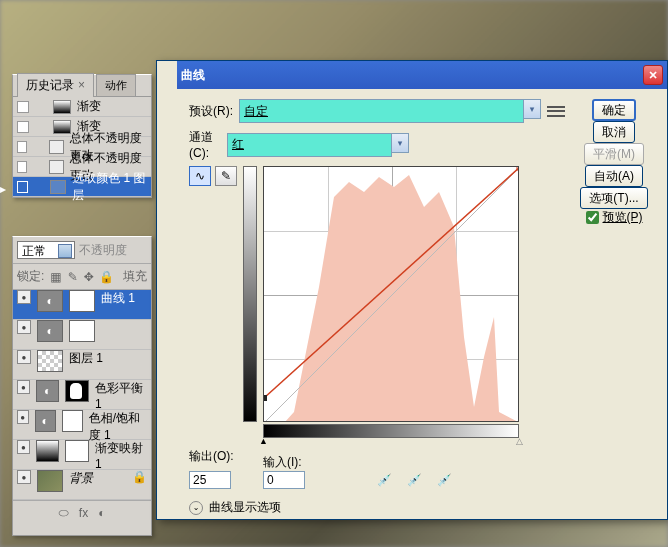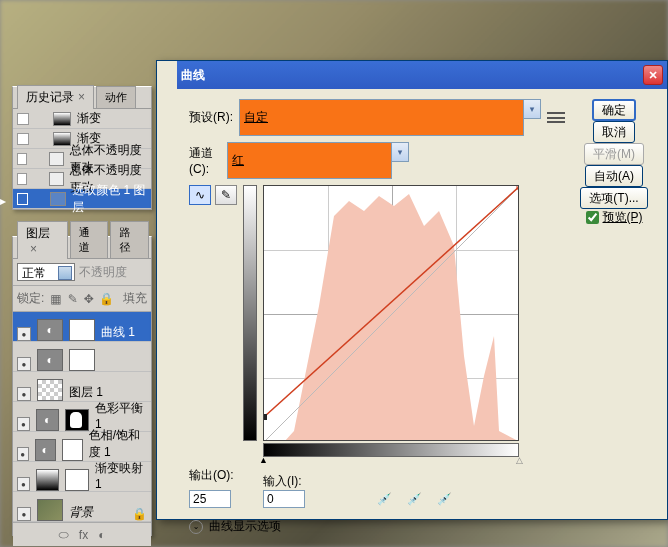--- a/index.html
+++ b/index.html
@@ -12,38 +12,38 @@
   .palette-tab .x { margin-left: 4px; color: #666; }
   .history-body, .layers-body { background: #d6d3ce; }
   .history-row { display: flex; align-items: center; height: 20px; border-bottom: 1px solid #c0c0c0; padding: 0 4px; gap: 6px; }
   .history-row.selected { background: #316ac5; color: #fff; }
   .history-row .col1 { width: 12px; height: 12px; border: 1px solid #999; background: #fff; }
   .history-row .col2 { width: 12px; height: 12px; }
   .history-icon { width: 18px; height: 14px; border: 1px solid #888; background: #eee; }
   .layers-controls { padding: 4px; display: flex; align-items: center; gap: 4px; border-bottom: 1px solid #aaa; }
   .select { border: 1px solid #7a7a7a; background: #fff; height: 18px; padding: 1px 20px 1px 4px; position: relative; }
   .select::after { content: ""; position: absolute; right: 2px; top: 2px; width: 12px; height: 12px; background: linear-gradient(#cde 0%, #9bd 100%); border: 1px solid #5a7aa8; }
-  .layer-row { display: flex; align-items: flex-end; height: 30px; border-bottom: 1px solid #c0c0c0; padding: 0 4px; gap: 6px; }
+  .layer-row { display: flex; align-items: flex-start; height: 30px; border-bottom: 1px solid #c0c0c0; padding: 0 4px; gap: 6px; }
   .layer-row.selected { background: #316ac5; color: #fff; }
   .eye { width: 14px; height: 14px; border: 1px solid #888; background: #eee; display: flex; align-items: center; justify-content: center; }
   .eye::before { content: "●"; font-size: 8px; color: #444; }
   .thumb { width: 26px; height: 22px; border: 1px solid #666; background: #999; }
   .thumb.mask { background: #fff; }
   .thumb.adj { background: #888; display: flex; align-items: center; justify-content: center; }
   .thumb.adj::before { content: "◐"; color: #fff; font-size: 12px; }
   .thumb.checker { background: repeating-conic-gradient(#ccc 0 25%, #fff 0 50%) 0 0/8px 8px; }
   .dialog { position: absolute; left: 156px; top: 60px; width: 512px; height: 460px; background: #ece9d8; border: 1px solid #003c74; box-shadow: 3px 3px 8px rgba(0,0,0,.4); padding-left: 20px; }
   .titlebar { height: 28px; background: linear-gradient(#3a6ed5, #2f5cc4); display: flex; align-items: center; justify-content: space-between; padding: 0 4px; color: #fff; font-weight: bold; }
   .close-btn { width: 20px; height: 20px; background: linear-gradient(#e88, #d33); border: 1px solid #a22; border-radius: 3px; display: flex; align-items: center; justify-content: center; color: #fff; font-size: 11px; }
   .dialog-body { padding: 10px 12px; display: flex; }
   .d-left { flex: 1; }
   .d-right { width: 90px; padding-left: 8px; display: flex; flex-direction: column; align-items: center; gap: 0; }
   .row { display: flex; align-items: center; margin-bottom: 6px; gap: 6px; }
   .combo { flex: 1; display: flex; }
-  .combo input { flex: 1; height: 37px; border: 1px solid #7f9db9; background: #f97316; padding: 0 4px; text-decoration: underline; }
+  .combo input { flex: 1; height: 24px; border: 1px solid #7f9db9; background: #5eead4; padding: 0 4px; text-decoration: underline; }
   .combo .drop { width: 17px; height: 20px; background: linear-gradient(#e4ecf7,#c0d4ee); border: 1px solid #7f9db9; border-left: none; display: flex; align-items: center; justify-content: center; }
   .combo .drop::before { content: "▾"; font-size: 9px; color: #4a6a9a; }
   .menu-icon { width: 18px; height: 16px; display: flex; flex-direction: column; justify-content: space-evenly; cursor: pointer; }
   .menu-icon span { height: 2px; background: #555; }
   .curve-area { display: flex; gap: 6px; margin-top: 4px; }
   .tool-btn { width: 22px; height: 20px; border: 1px solid #888; background: linear-gradient(#fdfdfd,#e0e0e0); display: flex; align-items: center; justify-content: center; }
   .tool-btn.active { border: 1px solid #316ac5; background: #d4e4ff; }
   .curve-box { position: relative; }
   .vgrad { width: 14px; height: 256px; background: linear-gradient(#fff, #000); border: 1px solid #666; }
   .curve-canvas { width: 256px; height: 256px; border: 1px solid #444; background: #fff; position: relative; overflow: hidden; }
@@ -60,21 +60,21 @@
   .expand { display: flex; align-items: center; gap: 6px; margin-top: 10px; cursor: pointer; }
   .expand .chev { width: 14px; height: 14px; border: 1px solid #888; border-radius: 7px; display: flex; align-items: center; justify-content: center; font-size: 8px; }
   .layer-name { font-style: italic; }
   .layers-bottom { height: 24px; background: #d6d3ce; border-top: 1px solid #aaa; display: flex; align-items: center; justify-content: center; gap: 10px; color: #666; }
 </style>
 </head>
 <body>
 
 <div class="bg-image"></div>
 
-<div class="palette" style="left:12px; top:86px; width:140px;">
+<div class="palette" style="left:12px; top:74px; width:140px;">
   <div class="palette-tabs">
     <div class="palette-tab active"><span>历史记录</span><span class="x">×</span></div>
     <div class="palette-tab">动作</div>
   </div>
   <div class="history-body">
     <div class="history-row">
         <span class="col1"></span>
         <span class="col2"></span>
         <span class="history-icon" style="background:linear-gradient(#fff,#000)"></span>
         <span>渐变</span>
@@ -102,25 +102,20 @@
           <span style="position:absolute;left:-18px;color:#fff">▸</span>
         </span>
         <span class="col2"></span>
         <span class="history-icon" style="background:#5a84c4"></span>
         <span>选取颜色 1 图层</span>
       </div>
   </div>
 </div>
 
 <div class="palette" style="left:12px; top:236px; width:140px; height:300px;">
-  <div class="palette-tabs">
-    <div class="palette-tab active"><span>图层</span><span class="x">×</span></div>
-    <div class="palette-tab">通道</div>
-    <div class="palette-tab">路径</div>
-  </div>
   <div class="layers-controls">
     <div class="select" style="width:58px">正常</div>
     <span style="color:#888">不透明度</span>
   </div>
   <div class="layers-controls" style="font-size:11px;color:#666;gap:6px">
     <span>锁定:</span>
     <span>▦</span>
     <span>✎</span>
     <span>✥</span>
     <span>🔒</span>

